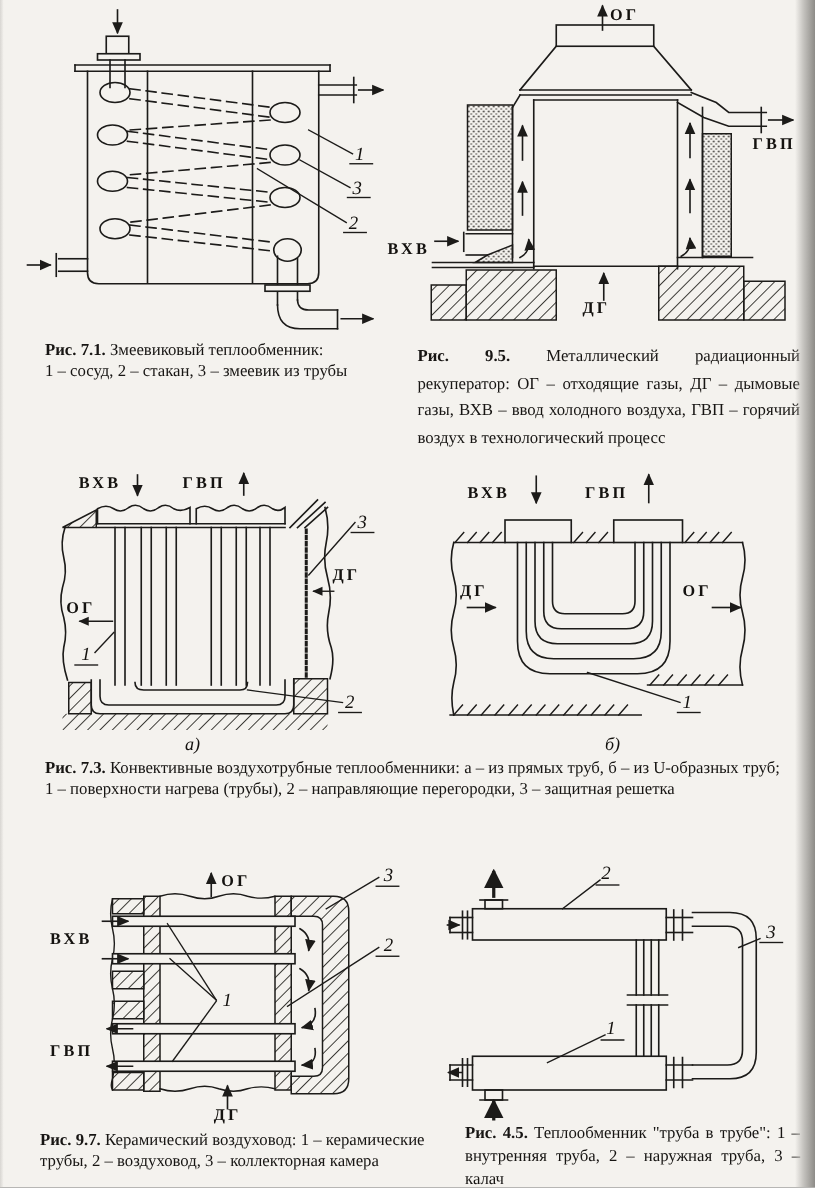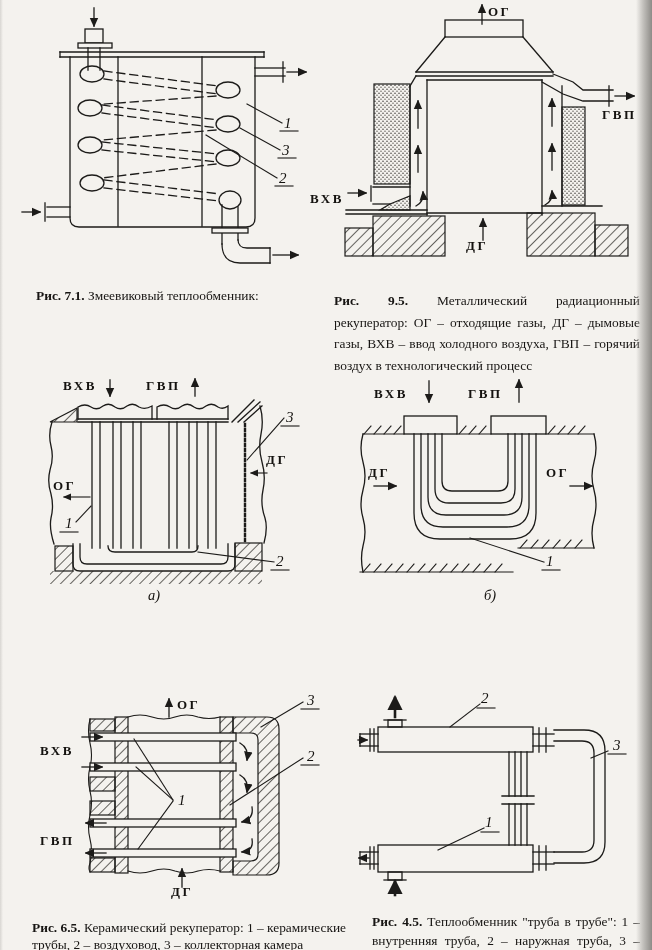--- a/index.html
+++ b/index.html
@@ -16,21 +16,21 @@
   .dots{stroke-dasharray:2 3;stroke-width:2.4;}
   .fillp{fill:#f4f2ee;}
   .hat{fill:url(#hatch);stroke:#1c1b19;stroke-width:1.2;}
   .sti{fill:url(#stip);stroke:#1c1b19;stroke-width:1.2;}
   .arr{marker-end:url(#ah);}
   .arrb{stroke-width:2.6;marker-end:url(#ahb);}
   text{stroke:none;fill:#14120f;}
   .lab{font-family:"Liberation Serif",serif;font-weight:bold;font-size:13px;letter-spacing:2.5px;}
   .num{font-family:"Liberation Serif",serif;font-style:italic;font-size:15px;letter-spacing:0;}
   .sub{font-family:"Liberation Serif",serif;font-style:italic;font-size:14.5px;}
-  .cap{position:absolute;font-size:13.4px;color:#171513;line-height:16.5px;margin-top:16px;}
+  .cap{position:absolute;font-size:13.4px;color:#171513;line-height:16.5px;}
   .cap b{font-weight:bold;}
   .just{text-align:justify;}
 </style>
 </head>
 <body>
 
 <div class="page">
 
 <svg width="0" height="0">
   <defs>
@@ -435,32 +435,39 @@
         <line x1="123" y1="152" x2="141" y2="152"></line>
   </g>
   <text class="num" x="123" y="23">2</text>
   <text class="num" x="255" y="70">3</text>
   <text class="num" x="127" y="147">1</text>
 </svg>
 
 <div class="cap" style="left:36px;top:272px;width:300px">
   <b>Рис. 7.1.</b>
   <span>Змеевиковый теплообменник:</span><br>
+  <span>1 – сосуд, 2 – стакан, 3 – змеевик из трубы</span>
 </div>
 
 <div class="cap just" style="left:334px;top:274px;width:306px;line-height:21.5px">
   <b>Рис. 9.5.</b>
   <span>Металлический радиационный рекуператор:</span>
   <span>ОГ – отходящие газы, ДГ – дымовые газы, ВХВ – ввод холодного воздуха, ГВП – горячий воздух в технологический процесс</span>
 </div>
 
+<div class="cap" style="left:36px;top:606px;width:604px">
+  <b>Рис. 7.3.</b>
+  <span>Конвективные воздухотрубные теплообменники:</span>
+  <span>а – из прямых труб, б – из U-образных труб;</span><br>
+  <span>1 – поверхности нагрева (трубы), 2 – направляющие перегородки, 3 – защитная решетка</span>
+</div>
 
 <div class="cap" style="left:32px;top:903px;width:336px;line-height:17px">
-  <b>Рис. 6.5.</b>
-  <span>Керамический рекуператор:</span>
+  <b>Рис. 9.7.</b>
+  <span>Керамический воздуховод:</span>
   <span>1 – керамические трубы, 2 – воздуховод, 3 – коллекторная камера</span>
 </div>
 
 <div class="cap just" style="left:372px;top:897px;width:268px;line-height:18.5px">
   <b>Рис. 4.5.</b>
   <span>Теплообменник "труба в трубе":</span>
   <span>1 – внутренняя труба, 2 – наружная труба, 3 – калач</span>
 </div>
 
 <div class="scan-edge"></div>

